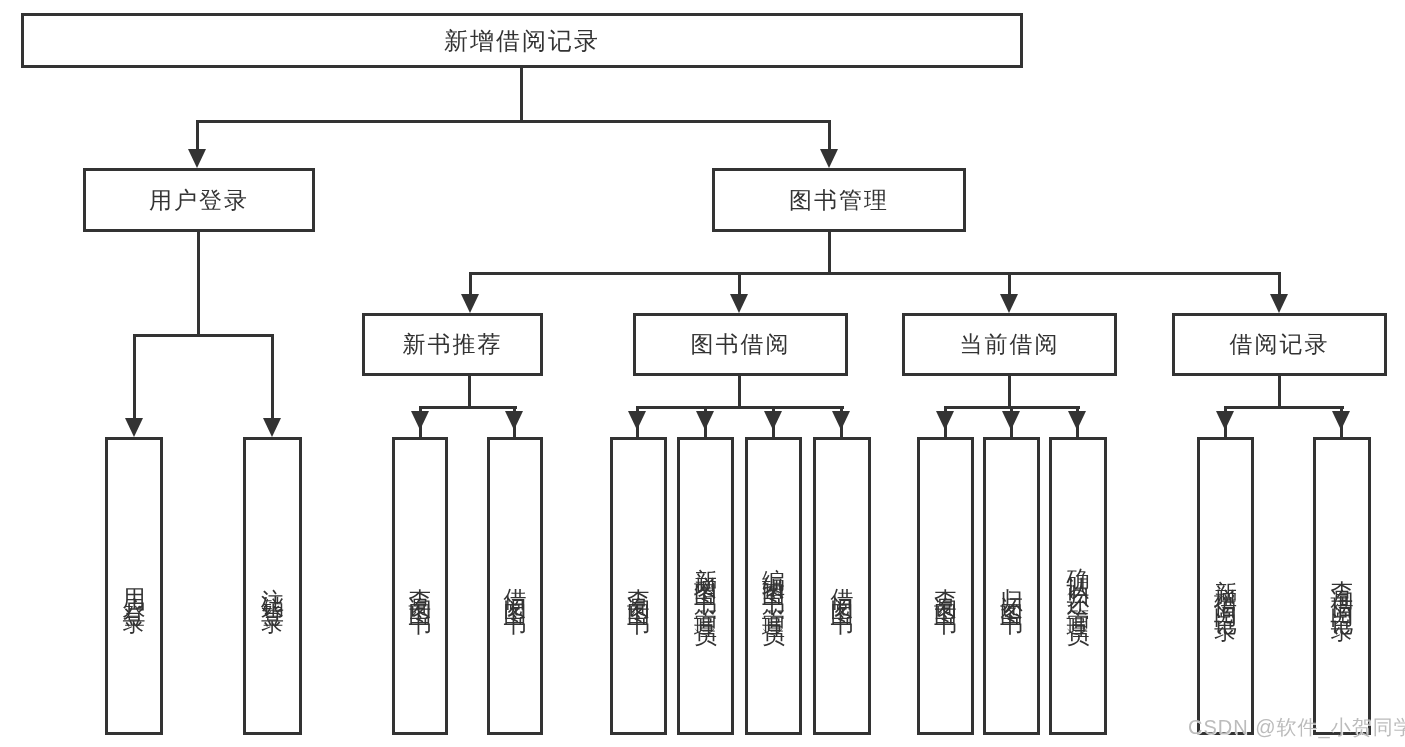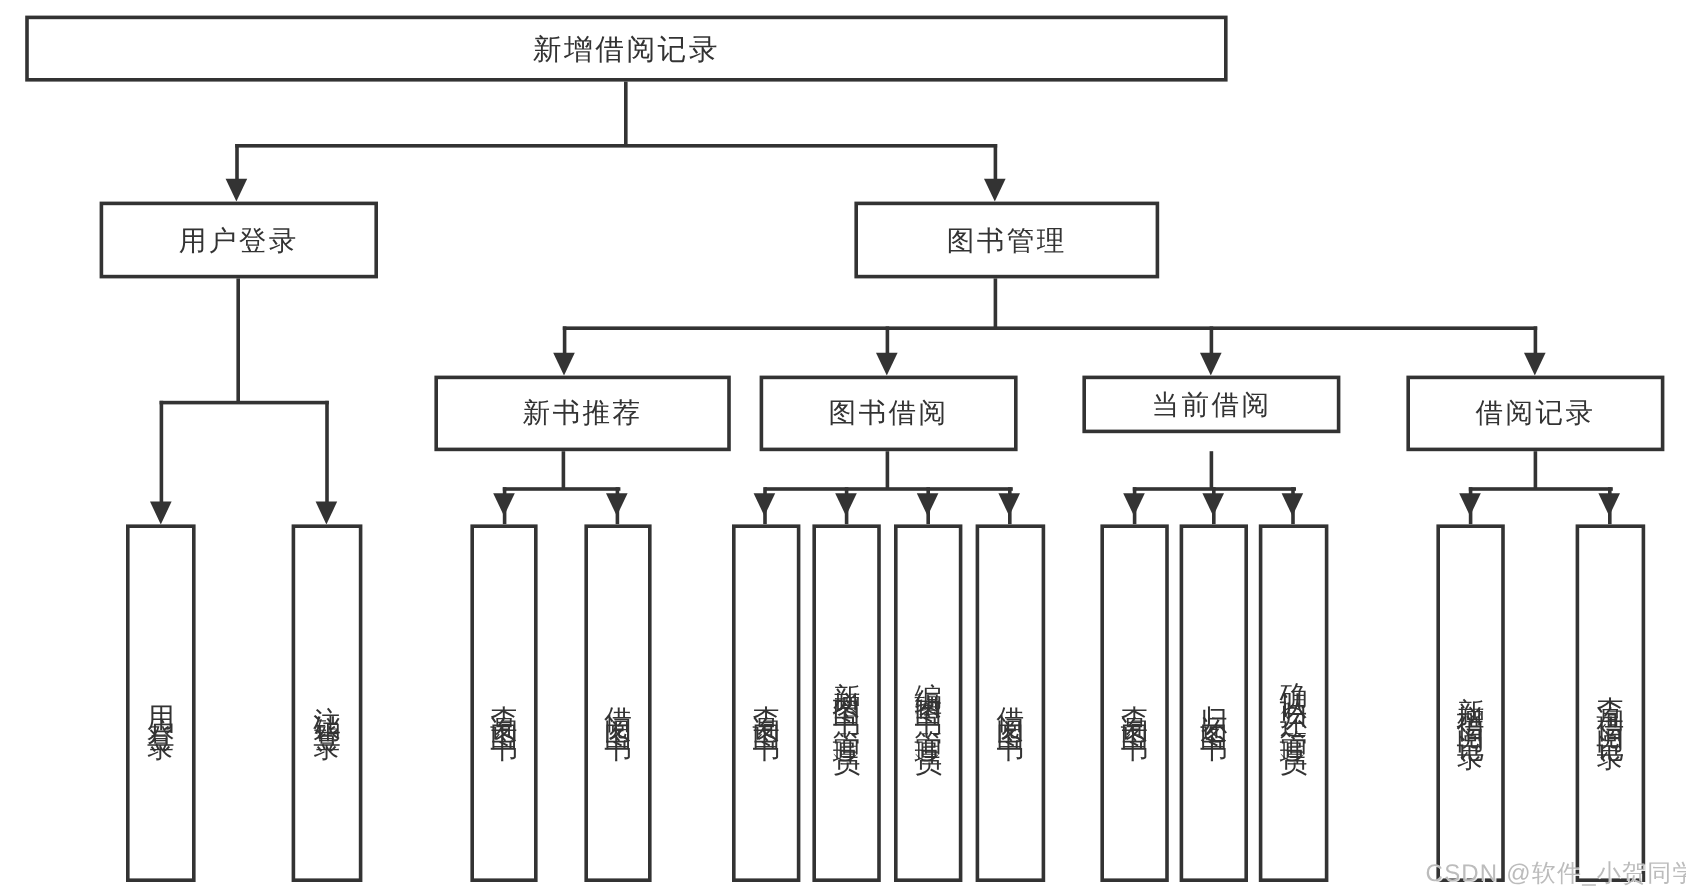--- a/index.html
+++ b/index.html
@@ -70,27 +70,27 @@
   <div class="hl" style="left:469px; top:272px; width:812px;"></div>
   <div class="vl" style="left:469px; top:272px; height:26px;"></div>
   <div class="tri" style="left:461px; top:294px;"></div>
   <div class="vl" style="left:738px; top:272px; height:26px;"></div>
   <div class="tri" style="left:730px; top:294px;"></div>
   <div class="vl" style="left:1008px; top:272px; height:26px;"></div>
   <div class="tri" style="left:1000px; top:294px;"></div>
   <div class="vl" style="left:1278px; top:272px; height:26px;"></div>
   <div class="tri" style="left:1270px; top:294px;"></div>
 
-  <div class="node" style="left:362px; top:313px; width:247px; height:63px;">
+  <div class="node" style="left:362px; top:313px; width:181px; height:63px;">
     <span>新书推荐</span>
   </div>
   <div class="node" style="left:633px; top:313px; width:215px; height:63px;">
     <span>图书借阅</span>
   </div>
-  <div class="node" style="left:902px; top:313px; width:215px; height:48px;">
+  <div class="node" style="left:902px; top:313px; width:215px; height:63px;">
     <span>当前借阅</span>
   </div>
   <div class="node" style="left:1172px; top:313px; width:215px; height:63px;">
     <span>借阅记录</span>
   </div>
 
   <div class="vl" style="left:468px; top:376px; height:32px;"></div>
   <div class="hl" style="left:419px; top:406px; width:98px;"></div>
   <div class="vl" style="left:419px; top:406px; height:31px;"></div>
   <div class="tri" style="left:411px; top:411px;"></div>

